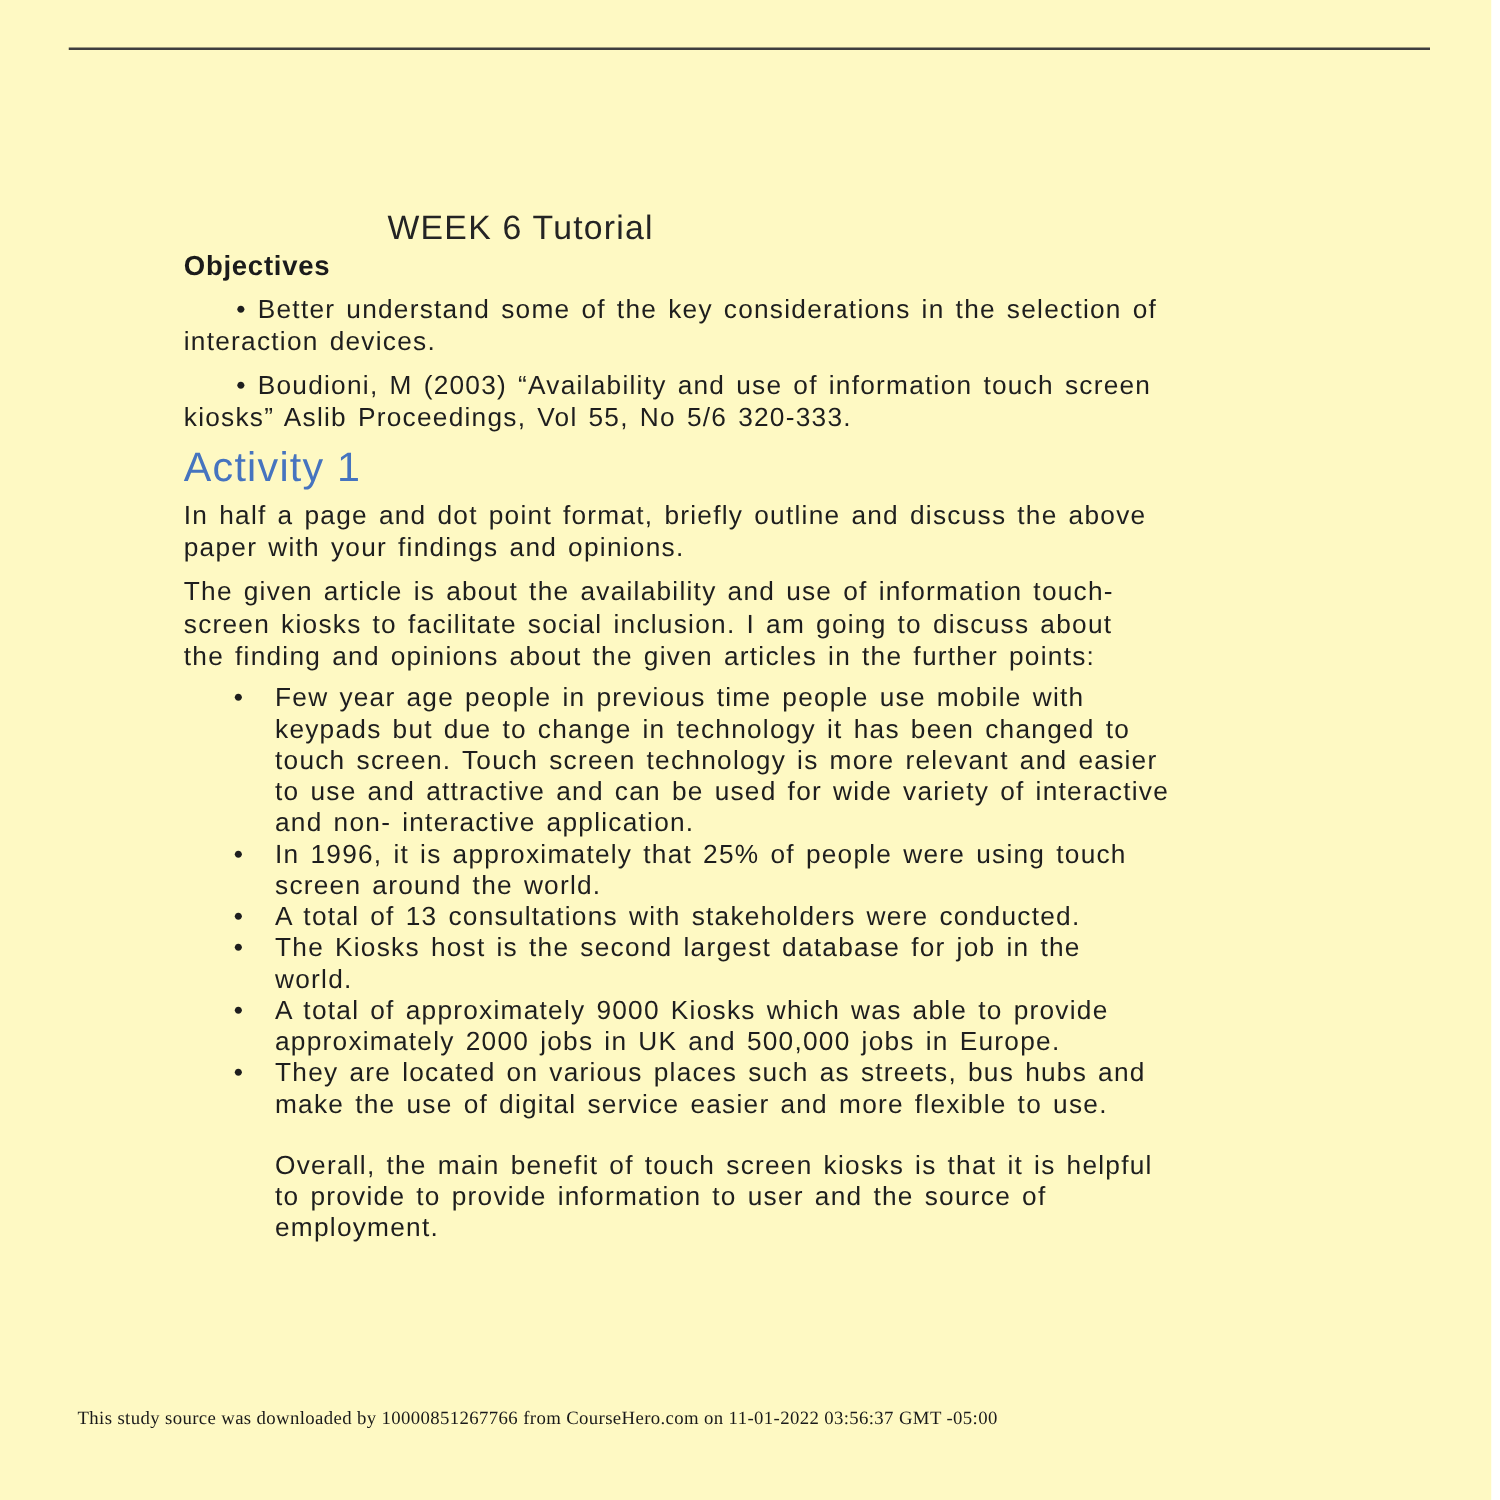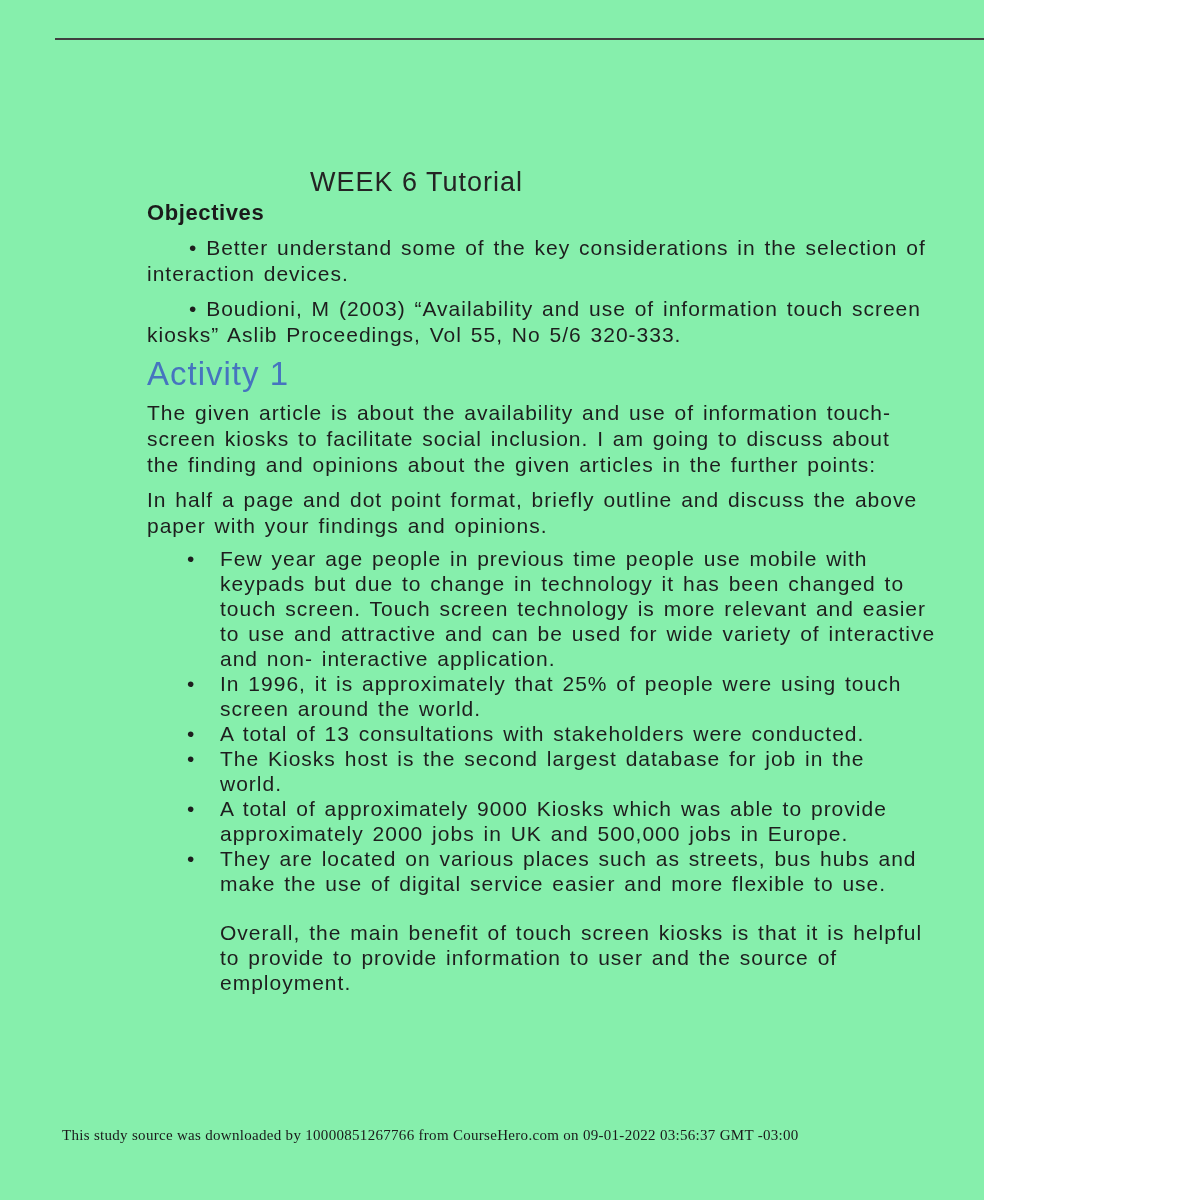--- a/index.html
+++ b/index.html
@@ -1,21 +1,21 @@
 <!DOCTYPE html>
 <html><head>
 <meta charset="utf-8">
 <style>
   * { margin: 0; padding: 0; box-sizing: border-box; }
   html, body { background: #ffffff; }
   .page {
     position: relative;
-    width: 984px;
+    width: 1193px;
     height: 1200px;
-    background: #86efac;
+    background: #fef9c3;
     font-family: "Liberation Sans", "DejaVu Sans", sans-serif;
     color: #1e1e1e;
     overflow: hidden;
   }
   .top-rule {
     position: absolute;
     left: 55px;
     top: 38px;
     width: 1089px;
     height: 2px;
@@ -122,26 +122,26 @@
 
     <p class="body-par bulleted-par">• Better understand some of the key considerations in the selection of
 interaction devices.</p>
 
 
     <p class="body-par bulleted-par">• Boudioni, M (2003) “Availability and use of information touch screen
 kiosks” Aslib Proceedings, Vol 55, No 5/6 320-333.</p>
 
     <h2 class="activity-heading" style="color:#4674bf;">Activity 1</h2>
 
+    <p class="body-par">In half a page and dot point format, briefly outline and discuss the above
+paper with your findings and opinions.</p>
+
     <p class="body-par">The given article is about the availability and use of information touch-
 screen kiosks to facilitate social inclusion. I am going to discuss about
 the finding and opinions about the given articles in the further points:</p>
-
-    <p class="body-par">In half a page and dot point format, briefly outline and discuss the above
-paper with your findings and opinions.</p>
 
     <ul class="findings-list">
       <li>
         <span class="bullet-marker">•</span>
         <span class="li-text">Few year age people in previous time people use mobile with
 keypads but due to change in technology it has been changed to
 touch screen. Touch screen technology is more relevant and easier
 to use and attractive and can be used for wide variety of interactive
 and non- interactive application.</span>
       </li>
@@ -171,16 +171,16 @@
       </li>
     </ul>
 
     <p class="conclusion-par">Overall, the main benefit of touch screen kiosks is that it is helpful
 to provide to provide information to user and the source of
 employment.</p>
 
   </div>
 
   <div class="footer">
-    <div class="footer-line1">This study source was downloaded by 10000851267766 from CourseHero.com on 09-01-2022 03:56:37 GMT -03:00</div>
+    <div class="footer-line1">This study source was downloaded by 10000851267766 from CourseHero.com on 11-01-2022 03:56:37 GMT -05:00</div>
   </div>
 
 </div>
 
 </body></html>

